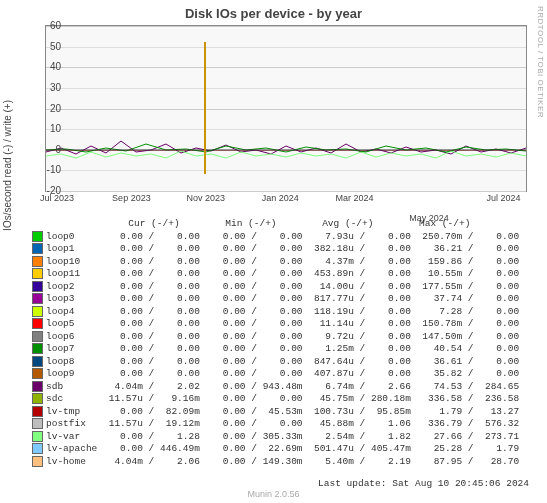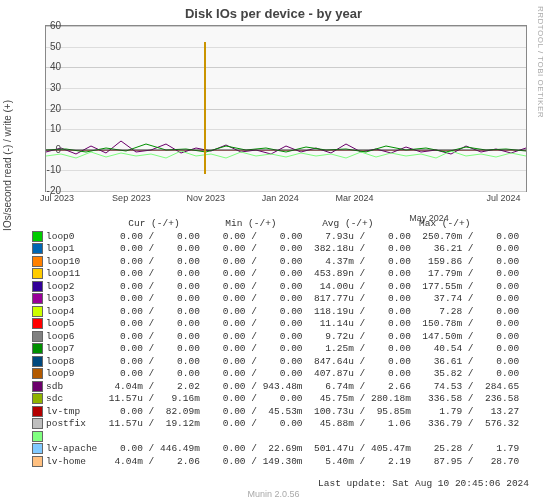--- a/index.html
+++ b/index.html
@@ -172,34 +172,34 @@
       <div class="xtick" style="left: 429px; margin-top: 20px;">May 2024</div>
       <div class="xtick" style="left: 503.4px;">Jul 2024</div>
     </div>
 
   <div class="legend">
     <div class="legend-header" id="legend-header">                   Cur (-/+)        Min (-/+)        Avg (-/+)        Max (-/+)</div>
     <div id="legend-rows">
         <div class="legend-row"><span class="swatch" style="background: rgb(0, 204, 0);"></span><span>loop0        0.00 /    0.00    0.00 /    0.00    7.93u /    0.00  250.70m /    0.00</span></div>
         <div class="legend-row"><span class="swatch" style="background: rgb(0, 102, 179);"></span><span>loop1        0.00 /    0.00    0.00 /    0.00  382.18u /    0.00    36.21 /    0.00</span></div>
         <div class="legend-row"><span class="swatch" style="background: rgb(255, 128, 0);"></span><span>loop10       0.00 /    0.00    0.00 /    0.00    4.37m /    0.00   159.86 /    0.00</span></div>
-        <div class="legend-row"><span class="swatch" style="background: rgb(255, 204, 0);"></span><span>loop11       0.00 /    0.00    0.00 /    0.00  453.89n /    0.00   17.79m /    0.00</span></div>
+        <div class="legend-row"><span class="swatch" style="background: rgb(255, 204, 0);"></span><span>loop11       0.00 /    0.00    0.00 /    0.00  453.89n /    0.00   10.55m /    0.00</span></div>
         <div class="legend-row"><span class="swatch" style="background: rgb(51, 0, 153);"></span><span>loop2        0.00 /    0.00    0.00 /    0.00   14.00u /    0.00  177.55m /    0.00</span></div>
         <div class="legend-row"><span class="swatch" style="background: rgb(153, 0, 153);"></span><span>loop3        0.00 /    0.00    0.00 /    0.00  817.77u /    0.00    37.74 /    0.00</span></div>
         <div class="legend-row"><span class="swatch" style="background: rgb(204, 255, 0);"></span><span>loop4        0.00 /    0.00    0.00 /    0.00  118.19u /    0.00     7.28 /    0.00</span></div>
         <div class="legend-row"><span class="swatch" style="background: rgb(255, 0, 0);"></span><span>loop5        0.00 /    0.00    0.00 /    0.00   11.14u /    0.00  150.78m /    0.00</span></div>
         <div class="legend-row"><span class="swatch" style="background: rgb(128, 128, 128);"></span><span>loop6        0.00 /    0.00    0.00 /    0.00    9.72u /    0.00  147.50m /    0.00</span></div>
         <div class="legend-row"><span class="swatch" style="background: rgb(0, 143, 0);"></span><span>loop7        0.00 /    0.00    0.00 /    0.00    1.25m /    0.00    40.54 /    0.00</span></div>
         <div class="legend-row"><span class="swatch" style="background: rgb(0, 72, 125);"></span><span>loop8        0.00 /    0.00    0.00 /    0.00  847.64u /    0.00    36.61 /    0.00</span></div>
         <div class="legend-row"><span class="swatch" style="background: rgb(179, 90, 0);"></span><span>loop9        0.00 /    0.00    0.00 /    0.00  407.87u /    0.00    35.82 /    0.00</span></div>
         <div class="legend-row"><span class="swatch" style="background: rgb(107, 0, 107);"></span><span>sdb         4.04m /    2.02    0.00 / 943.48m    6.74m /    2.66    74.53 /  284.65</span></div>
         <div class="legend-row"><span class="swatch" style="background: rgb(143, 179, 0);"></span><span>sdc        11.57u /   9.16m    0.00 /    0.00   45.75m / 280.18m   336.58 /  236.58</span></div>
         <div class="legend-row"><span class="swatch" style="background: rgb(179, 0, 0);"></span><span>lv-tmp       0.00 /  82.09m    0.00 /  45.53m  100.73u /  95.85m     1.79 /   13.27</span></div>
         <div class="legend-row"><span class="swatch" style="background: rgb(190, 190, 190);"></span><span>postfix    11.57u /  19.12m    0.00 /    0.00   45.88m /    1.06   336.79 /  576.32</span></div>
-        <div class="legend-row"><span class="swatch" style="background: rgb(128, 255, 128);"></span></div>
+        <div class="legend-row"><span class="swatch" style="background: rgb(128, 255, 128);"></span><span>lv-var       0.00 /    1.28    0.00 / 305.33m    2.54m /    1.82    27.66 /  273.71</span></div>
         <div class="legend-row"><span class="swatch" style="background: rgb(128, 201, 255);"></span><span>lv-apache    0.00 / 446.49m    0.00 /  22.69m  501.47u / 405.47m    25.28 /    1.79</span></div>
         <div class="legend-row"><span class="swatch" style="background: rgb(255, 192, 128);"></span><span>lv-home     4.04m /    2.06    0.00 / 149.30m    5.40m /    2.19    87.95 /   28.70</span></div>
       </div>
   </div>
 
   <div class="last-update">Last update: Sat Aug 10 20:45:06 2024</div>
   <div class="footer">Munin 2.0.56</div>
 </div>
 
 </body></html>

